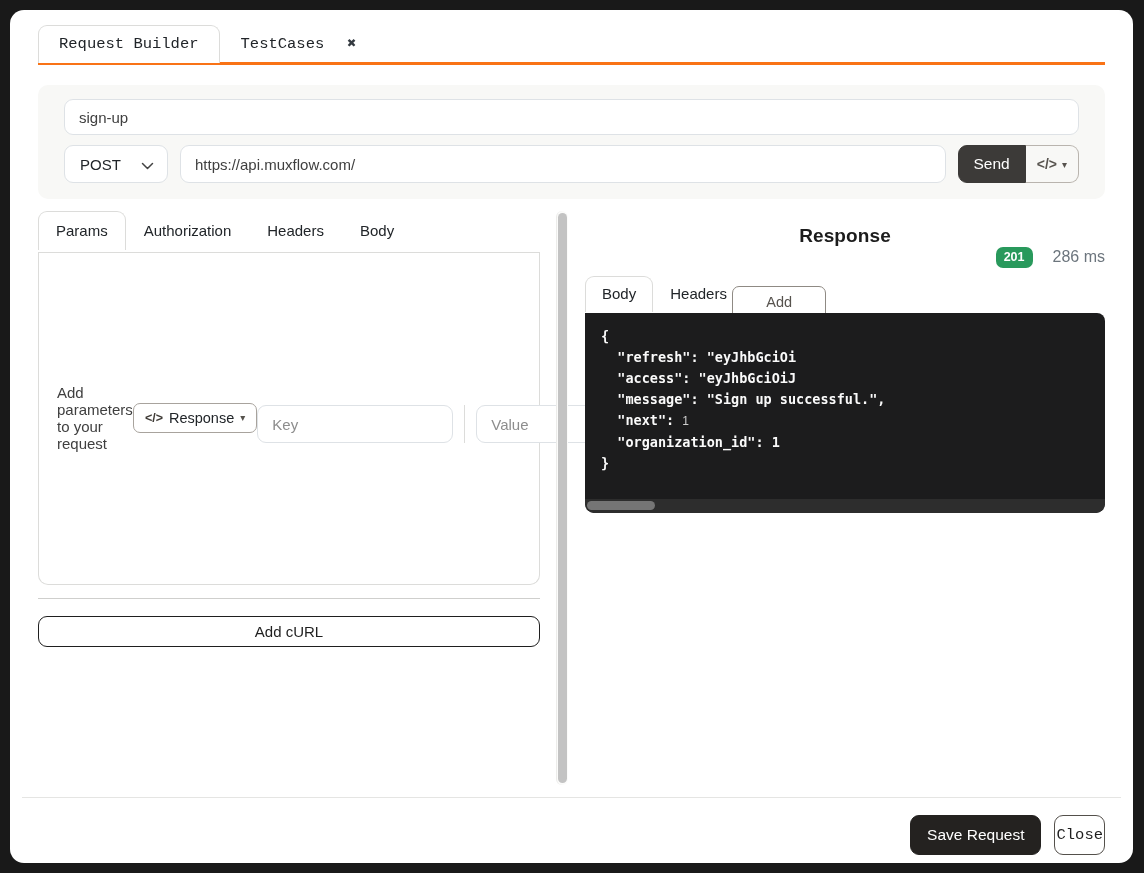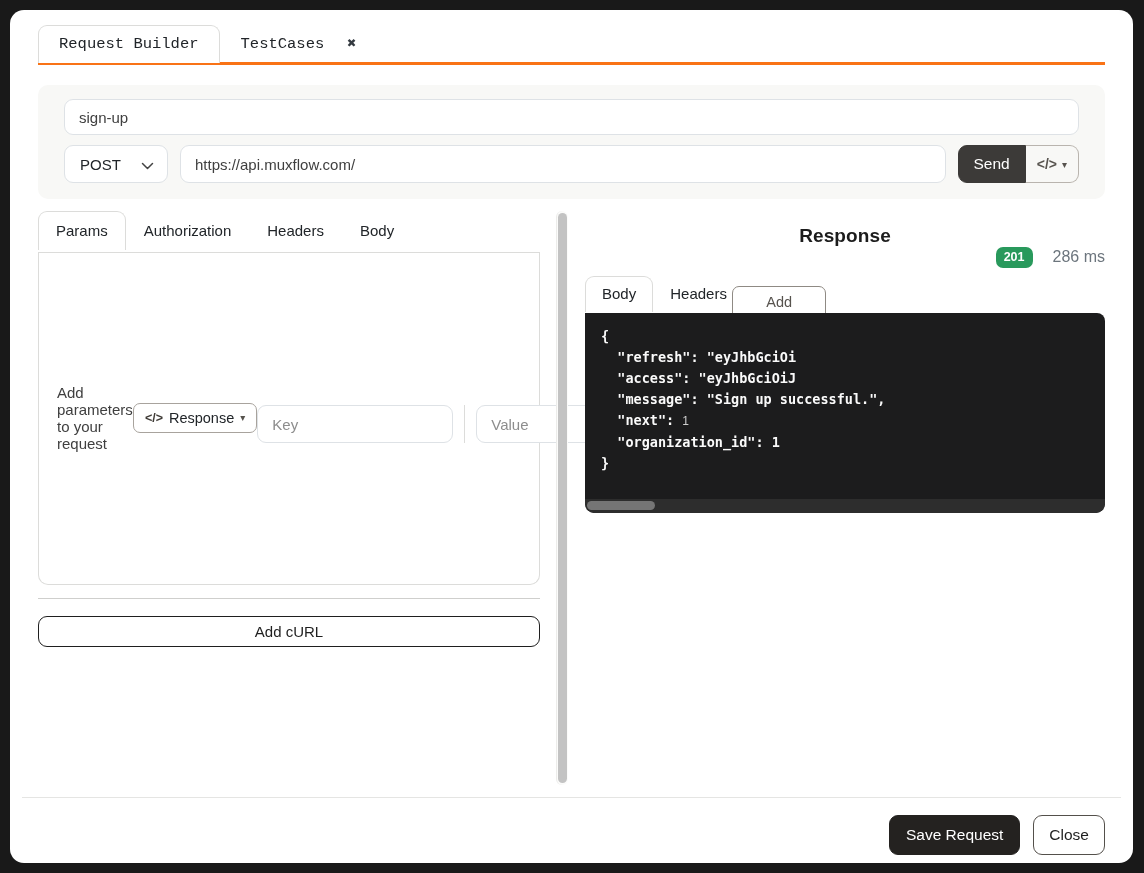--- a/index.html
+++ b/index.html
@@ -169,22 +169,22 @@
   
   .footer-divider { border:none; border-top:1px solid #e5e5e3; margin:12px -16px 0 -16px; }
   .footer { display:flex; justify-content:flex-end; gap:13px; margin-top:17px; }
   .save-btn {
     background:#242220; color:#fff; border:1px solid #242220; border-radius:9px;
     font-size:15.5px; padding:10px 16px; cursor:pointer;
     font-family:"Liberation Sans", sans-serif;
   }
   .close-btn {
     background:#fff; color:#1f1f1f; border:1px solid #54504b; border-radius:9px;
-    font-size:15.5px; padding:10px 15px; cursor:pointer;
-    font-family:Liberation Sans, sans-serif;
+    font-size:15.5px; padding:10px 1px; cursor:pointer;
+    font-family:Liberation Mono, monospace;
   }
 </style>
 </head>
 <body>
 
 <div class="modal">
 
   <nav class="top-tabs">
     <div class="tab active">Request Builder</div>
     <div class="tab">TestCases</div>

